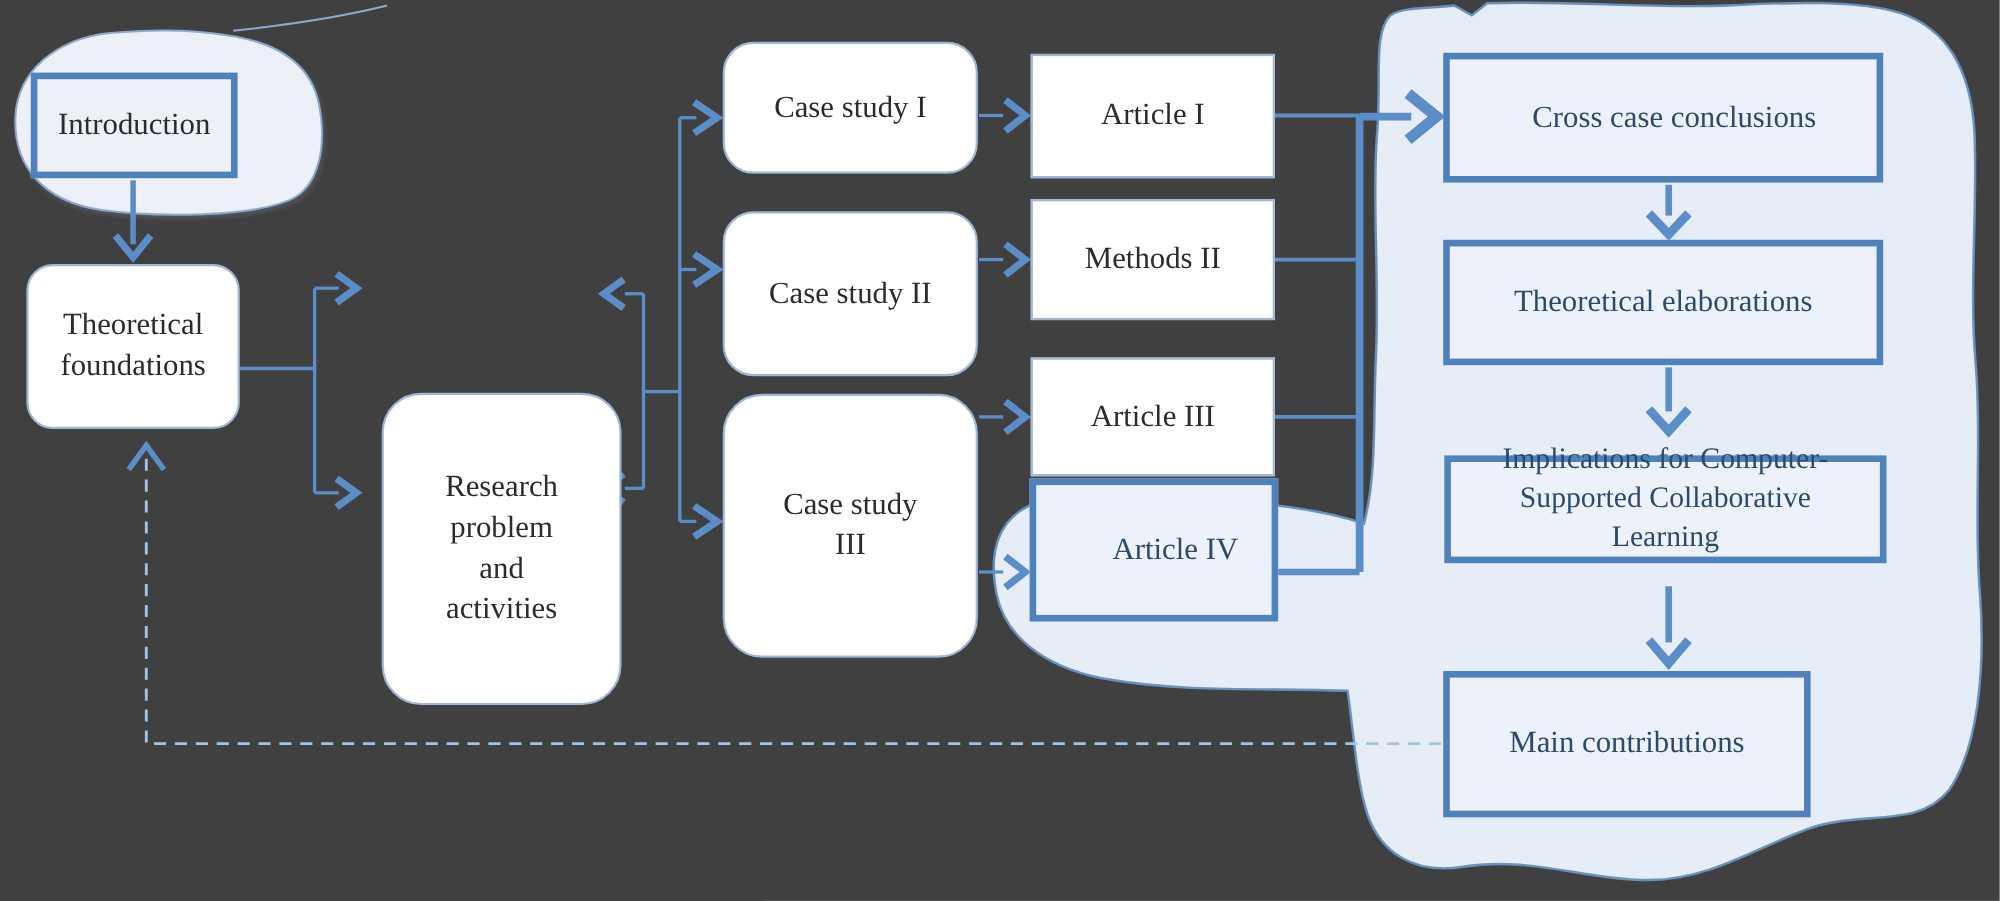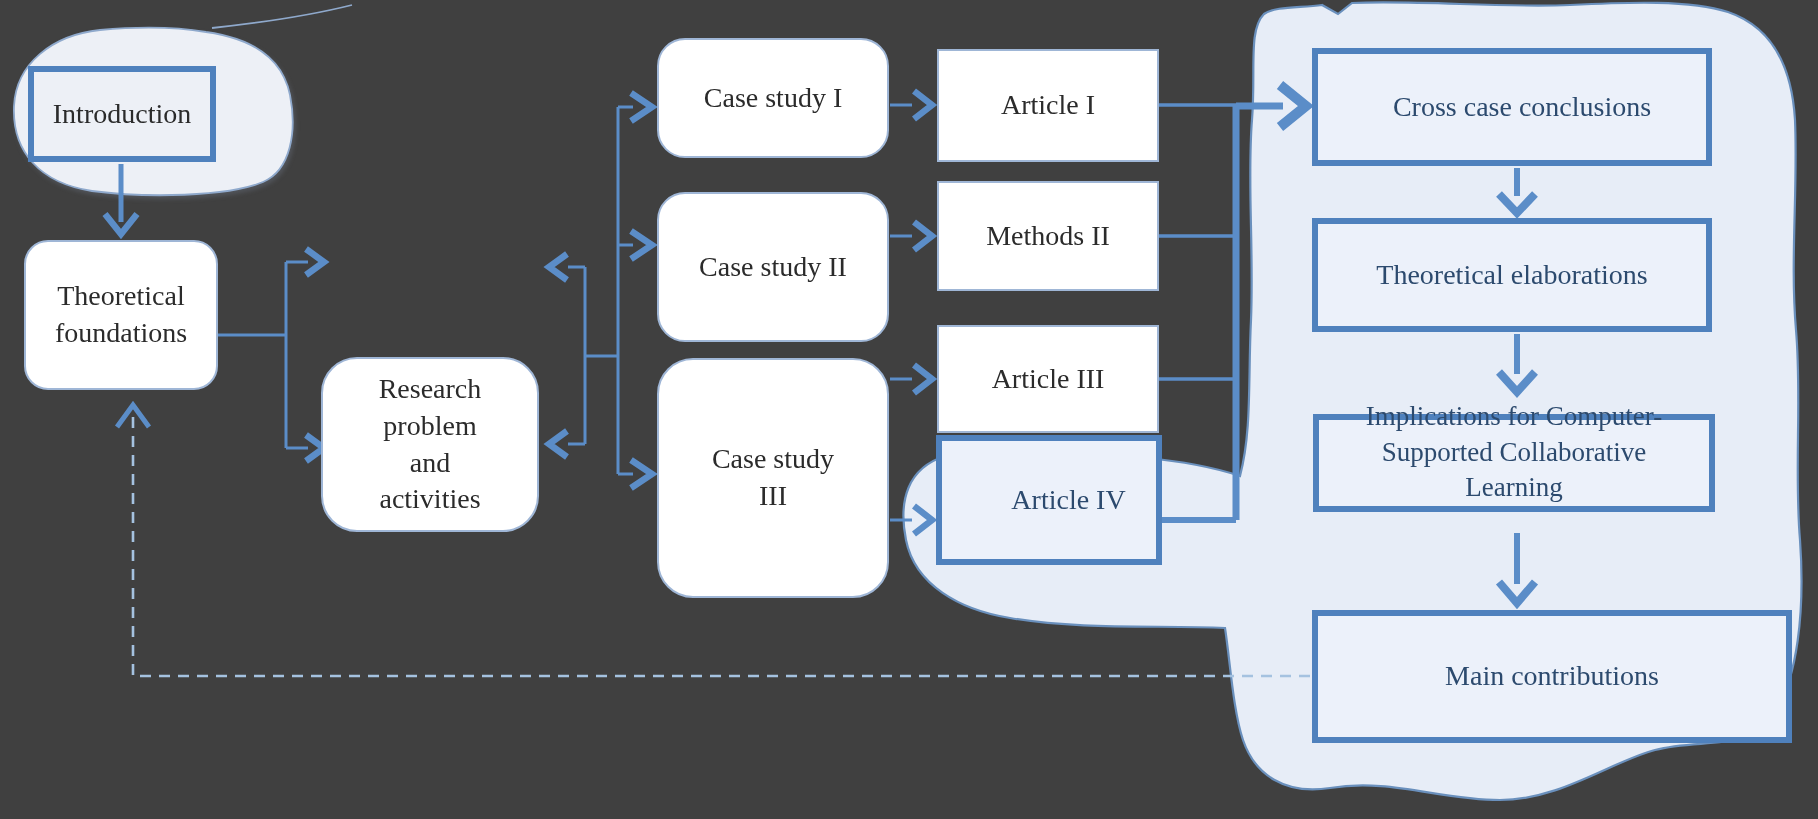--- a/index.html
+++ b/index.html
@@ -160,21 +160,21 @@
 
   <div class="node thick" style="left:28px;top:66px;width:188px;height:96px;background:var(--intro-blob-fill);">
     <span class="lbl">Introduction</span>
   </div>
 
   <div class="node thin" style="left:24px;top:240px;width:194px;height:150px;border-radius:24px;">
     <span class="lbl" style="width:170px;">Theoretical foundations</span>
   </div>
 
 
-  <div class="node thin rounded-lg" style="left:321px;top:357px;width:218px;height:175px;">
+  <div class="node thin rounded-lg" style="left:347px;top:357px;width:218px;height:284px;">
     <span class="lbl" style="width:130px;">Research problem and activities</span>
   </div>
 
   <div class="node thin rounded" style="left:657px;top:38px;width:232px;height:120px;">
     <span class="lbl">Case study I</span>
   </div>
 
   <div class="node thin rounded" style="left:657px;top:192px;width:232px;height:150px;">
     <span class="lbl">Case study II</span>
   </div>
@@ -204,17 +204,17 @@
   </div>
 
   <div class="node thick tint emph" style="left:1312px;top:218px;width:400px;height:114px;">
     <span class="lbl">Theoretical elaborations</span>
   </div>
 
   <div class="node thick tint emph" style="left:1313px;top:414px;width:402px;height:98px;font-size:27px;align-items:flex-end;">
     <span class="lbl" style="width:368px;">Implications for Computer-Supported Collaborative Learning</span>
   </div>
 
-  <div class="node thick tint emph" style="left:1312px;top:610px;width:480px;height:133px;">
+  <div class="node thick tint emph" style="left:1312px;top:610px;width:334px;height:133px;">
     <span class="lbl">Main contributions</span>
   </div>
 
 </div>
 
 </body></html>

